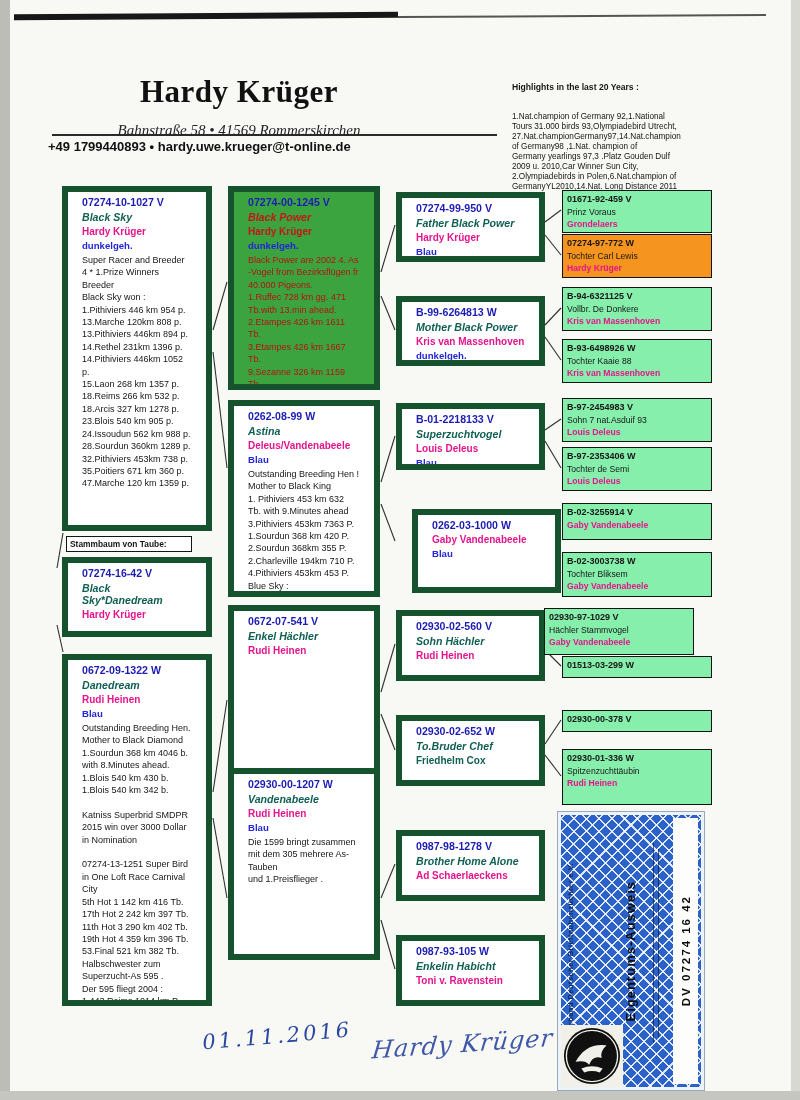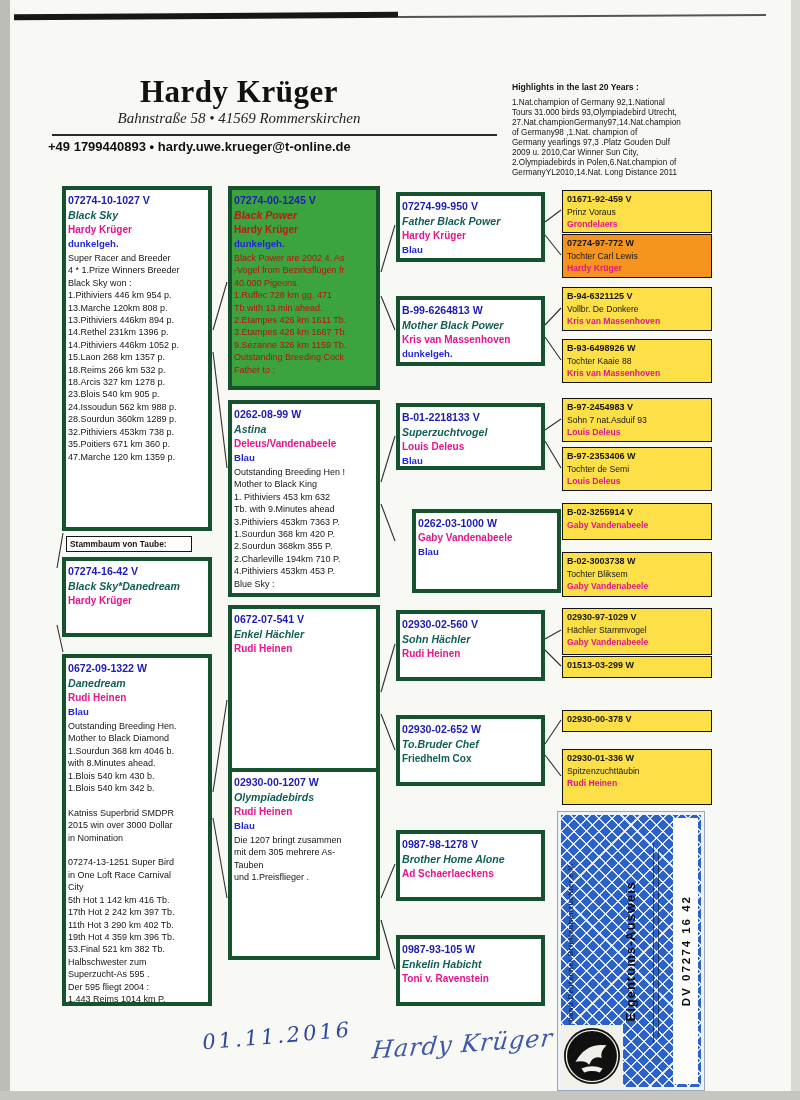--- a/index.html
+++ b/index.html
@@ -11,42 +11,42 @@
   
   .edge-left{position:absolute;left:0;top:0;width:10px;height:1100px;background:#bdbdb8}
   .edge-right{position:absolute;right:0;top:0;width:9px;height:1100px;background:#d8d8d3}
   .edge-bottom{position:absolute;left:0;bottom:0;width:800px;height:9px;background:#c6c6c1}
   .scanband{position:absolute;left:14px;top:13px;width:384px;height:6px;background:#171717;transform:rotate(-0.4deg)}
   .scanline{position:absolute;left:398px;top:15px;width:368px;height:2px;background:#555;transform:rotate(-0.3deg)}
 
   
   .hdr{position:absolute;left:48px;top:74px;width:382px;text-align:center}
   .hdr-name{font-family:"Liberation Serif",serif;font-weight:700;font-size:31px;color:#111;letter-spacing:.5px}
-  .hdr-addr{font-family:"Liberation Serif",serif;font-style:italic;font-size:15px;color:#222;margin-top:0}
+  .hdr-addr{font-family:"Liberation Serif",serif;font-style:italic;font-size:15px;color:#222;margin-top:12px}
   .hdr-rule{position:absolute;left:52px;top:134px;width:445px;height:2px;background:#2a2a2a}
   .hdr-contact{position:absolute;left:48px;top:139px;width:382px;font-weight:700;font-size:13px;color:#111}
 
   
   .highlights{position:absolute;left:512px;top:82px;width:276px}
-  .hl-title{font-weight:700;font-size:8.6px;margin-bottom:6px}
+  .hl-title{font-weight:700;font-size:8.6px;margin-bottom:20px}
   .hl-body{font-size:8.2px;line-height:1.22;white-space:pre-line;color:#151515}.teal{color:#0f5f53}.magenta{color:#e5148d}
   .blue{color:#2326d8}.red{color:#c41616}
 
   
-  .pbox{position:absolute;border:4px solid #14532d;background:#fff;padding:4px 2px;box-sizing:border-box;overflow:hidden}
+  .pbox{position:absolute;border:6px solid #14532d;background:#fff;padding:4px 14px;box-sizing:border-box;overflow:hidden}
   .ring{font-weight:700;font-size:10.6px;color:#1c1cb4;margin-bottom:3px}
   .bname{font-weight:700;font-style:italic;font-size:10.6px;margin-bottom:3px}
   .breeder{font-weight:700;font-size:10px;margin-bottom:3px}
   .cline{font-weight:700;font-size:9.6px;margin-bottom:3px}
   .btext{font-size:9px;line-height:1.38;white-space:pre-line;color:#161616}
   .pbox.green{background:#3ba43e}
   .pbox.green .btext{color:#b51313}
 
   
-  .sbox{position:absolute;width:150px;border:1.6px solid #141414;background:#fde047;padding:2px 4px;box-sizing:border-box;overflow:hidden;font-size:8.6px;line-height:1.4}
+  .sbox{position:absolute;width:150px;border:1.6px solid #141414;background:#86efac;padding:2px 4px;box-sizing:border-box;overflow:hidden;font-size:8.6px;line-height:1.4}
   .sbox.orange{background:#f5941e}
   .sring{font-weight:700;font-size:9px;color:#161616}
   .snm{color:#161616}
   .sbr{font-weight:700;color:#e5148d}
 
   .lbl{position:absolute;left:66px;top:536px;width:126px;border:1.5px solid #141414;background:#fff;font-size:8.4px;font-weight:700;padding:2px 3px;box-sizing:border-box}
 
   .connectors{position:absolute;left:0;top:0;pointer-events:none}
 
   
@@ -227,24 +227,24 @@
 </div>
 
 <div class="pbox" style="left:228px;top:605px;width:152px;height:196px">
   <div class="ring">0672-07-541 V</div>
   <div class="bname teal">Enkel Hächler</div>
   <div class="breeder magenta">Rudi Heinen</div>
 </div>
 
 <div class="pbox" style="left:228px;top:768px;width:152px;height:192px">
   <div class="ring">02930-00-1207 W</div>
-  <div class="bname teal">Olympiadebirds</div>
+  <div class="bname teal">Vandenabeele</div>
   <div class="breeder magenta">Rudi Heinen</div>
   <div class="cline blue">Blau</div>
-  <div class="btext">Die 1207 bringt zusammen
+  <div class="btext">Die 1599 bringt zusammen
 mit dem 305 mehrere As-
 Tauben
 und 1.Preisflieger .</div>
 </div>
 
 <div class="pbox" style="left:396px;top:192px;width:149px;height:70px">
   <div class="ring">07274-99-950 V</div>
   <div class="bname teal">Father Black Power</div>
   <div class="breeder magenta">Hardy Krüger</div>
   <div class="cline blue">Blau</div>
@@ -319,21 +319,21 @@
 </div>
 <div class="sbox" style="left:562px;top:503px;height:37px">
   <div class="sring">B-02-3255914 V</div>
   <div class="sbr">Gaby Vandenabeele</div>
 </div>
 <div class="sbox" style="left:562px;top:552px;height:45px">
   <div class="sring">B-02-3003738 W</div>
   <div class="snm">Tochter Bliksem</div>
   <div class="sbr">Gaby Vandenabeele</div>
 </div>
-<div class="sbox" style="left:562px;top:608px;height:47px">
+<div class="sbox" style="left:544px;top:608px;height:47px">
   <div class="sring">02930-97-1029 V</div>
   <div class="snm">Hächler Stammvogel</div>
   <div class="sbr">Gaby Vandenabeele</div>
 </div>
 <div class="sbox" style="left:562px;top:656px;height:22px">
   <div class="sring">01513-03-299 W</div>
 </div>
 <div class="sbox" style="left:562px;top:710px;height:22px">
   <div class="sring">02930-00-378 V</div>
 </div>

